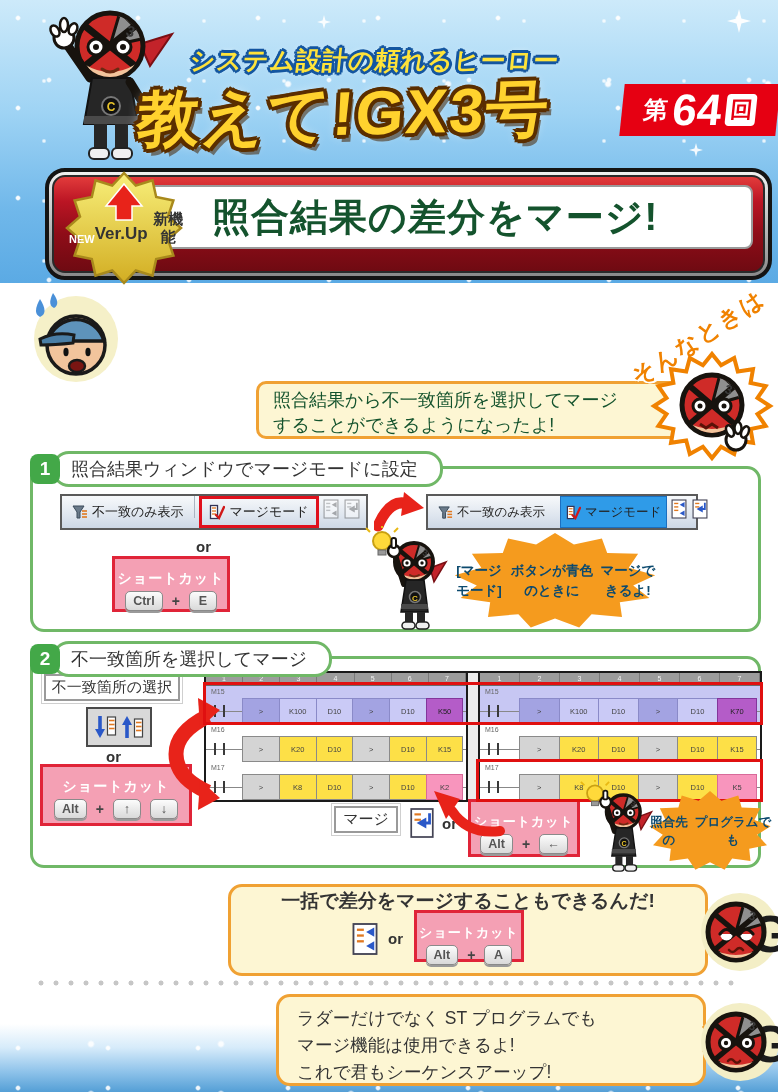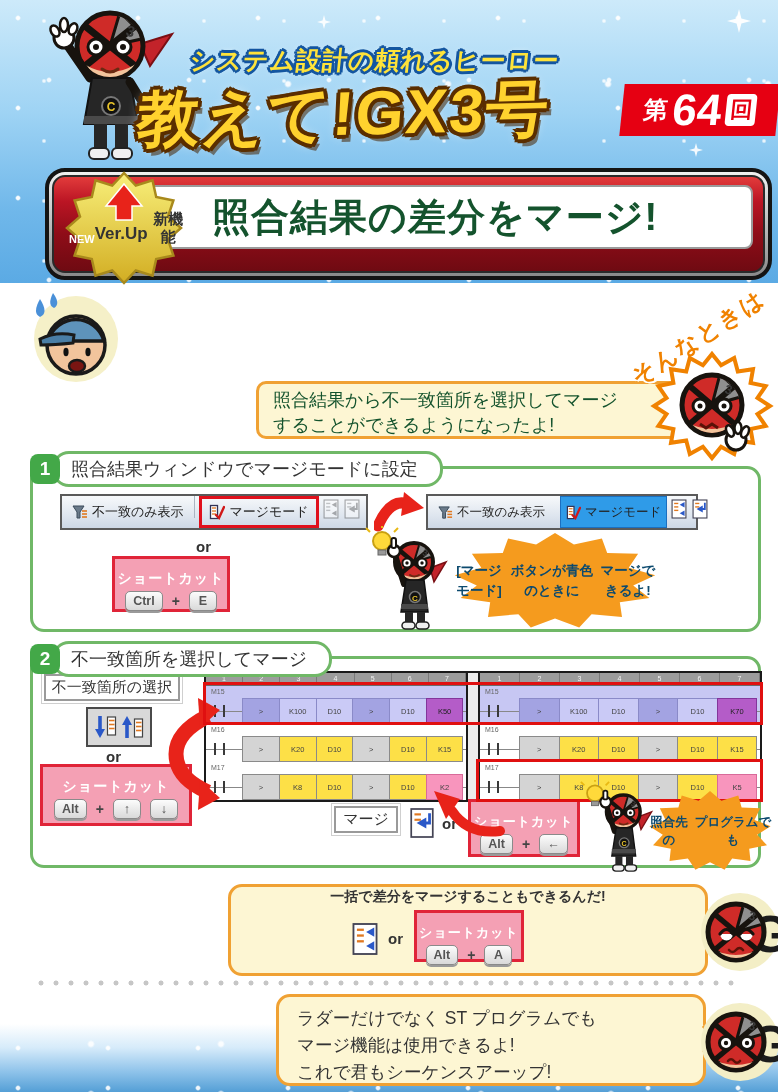--- a/index.html
+++ b/index.html
@@ -129,21 +129,21 @@
   
   .burst-wrap{position:absolute;z-index:4;}
   .burst-text{position:absolute;inset:0;display:flex;flex-direction:row;align-items:center;
     justify-content:center;color:#0c4a6e;font-weight:bold;text-align:center;z-index:5;}
 
   
   .y-bubble{position:absolute;background:#fdf6d3;border:3px solid #f0a133;border-radius:14px;
     box-sizing:border-box;z-index:5;}
   .y-tail{position:absolute;right:-11px;width:17px;height:17px;background:#fdf6d3;
     border-right:3px solid #f0a133;border-top:3px solid #f0a133;transform:rotate(45deg);}
-  .batch-line{text-align:center;font-size:14px;color:#333;margin-top:1px;font-weight:bold;}
+  .batch-line{text-align:center;font-size:19px;color:#333;margin-top:1px;font-weight:bold;}
   .footer-text{padding:8px 18px;font-size:17.5px;line-height:1.55;color:#333;}
   .dots{position:absolute;left:38px;top:980px;width:702px;height:6px;background-repeat:repeat-x;
     background-image:radial-gradient(circle at 3px 3px,#c6c6c6 2.2px,transparent 2.8px);
     background-size:15px 6px;}
   svg{display:block;}
 </style>
 </head>
 <body>
 
 <div class="page">

